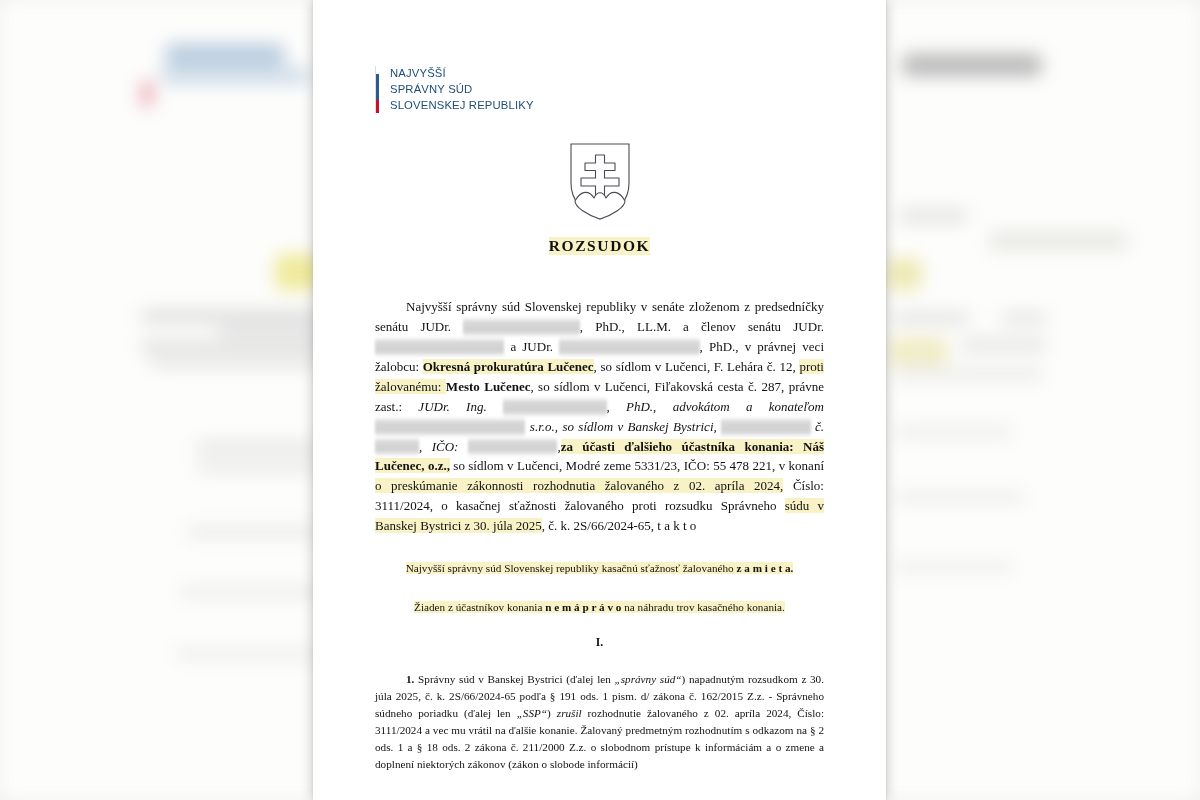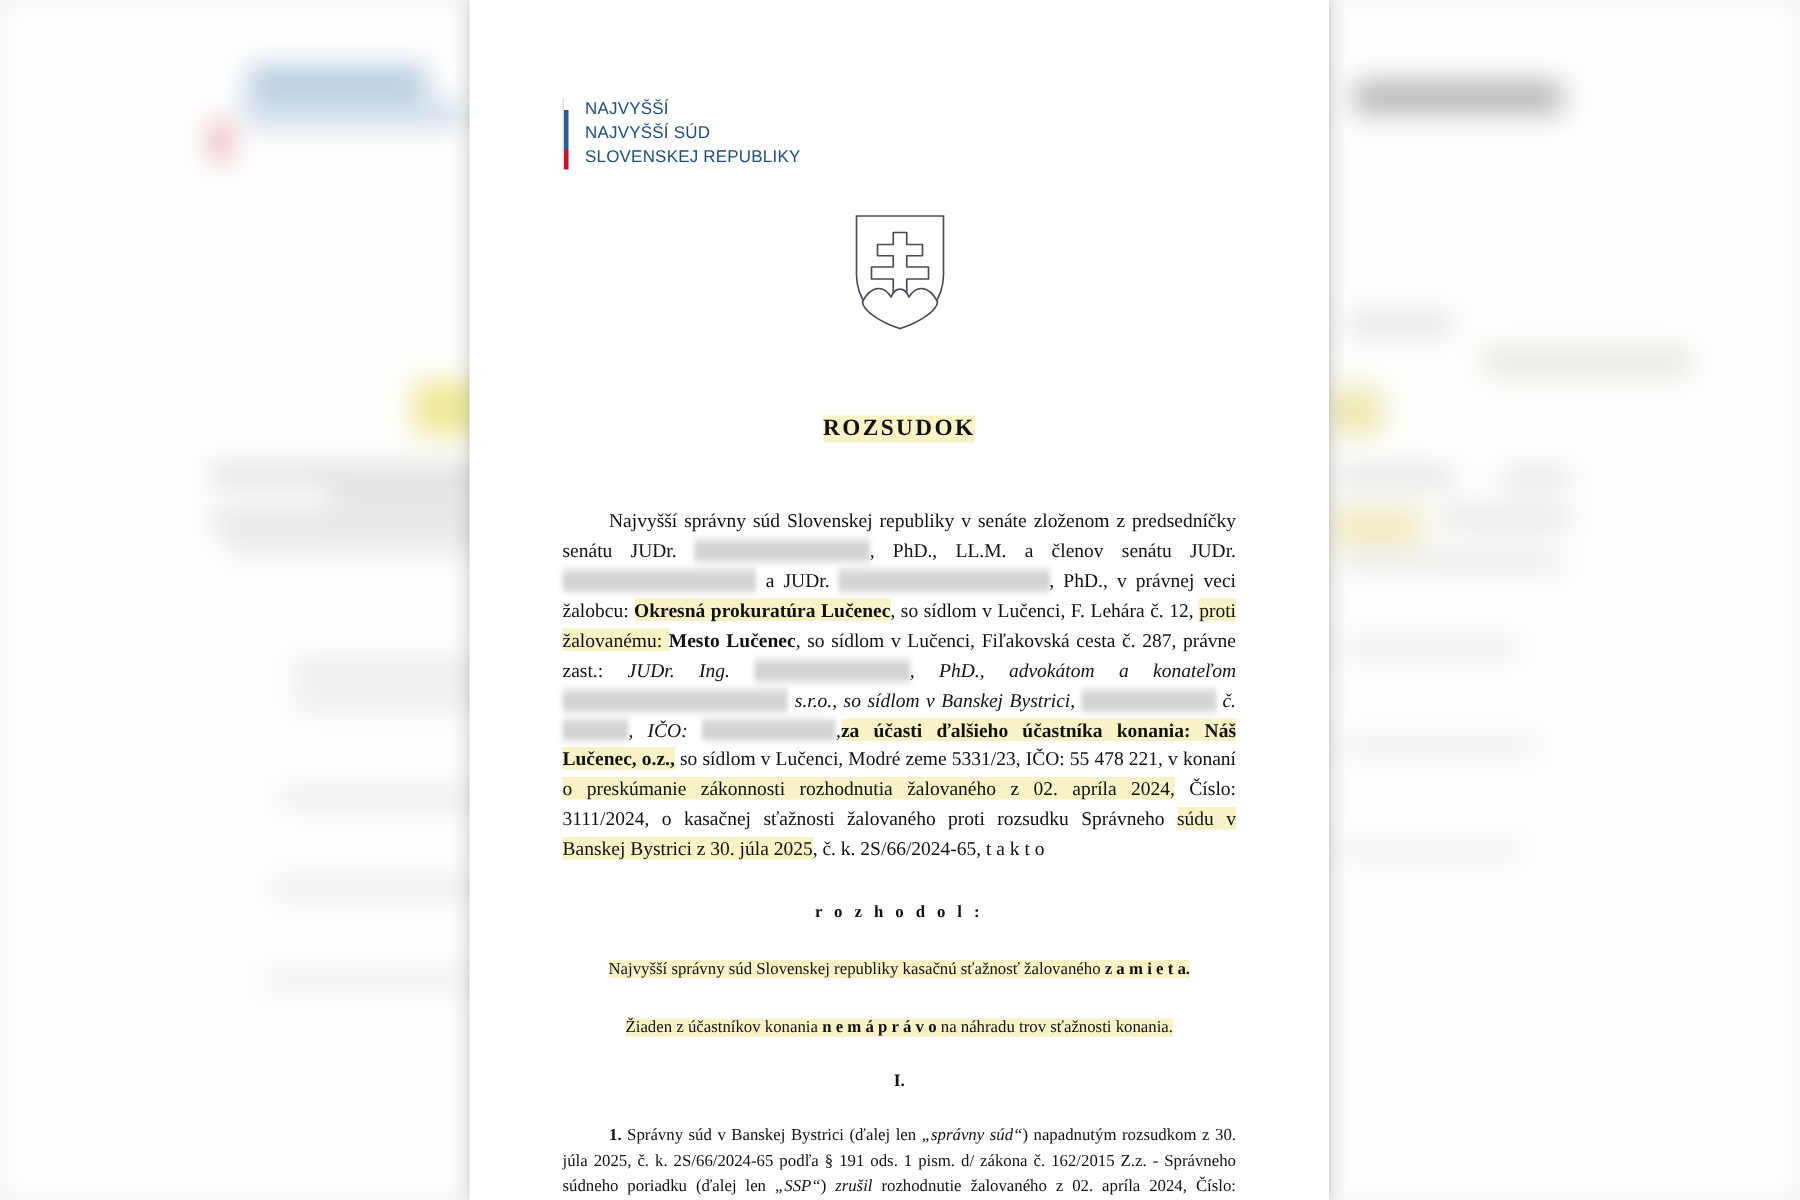--- a/index.html
+++ b/index.html
@@ -47,21 +47,21 @@
   }
   .hdr-right{text-align:right;padding-top:2px;}
   .ecli{font-size:6.6px;letter-spacing:.2px;color:#1a1a1a;white-space:nowrap;}
   .case-no{font-size:12.5px;font-weight:bold;margin-top:6px;}
   .ics{font-size:11.5px;margin-top:1px;}
 
   
   .emblem-wrap{display:flex;justify-content:center;margin-top:28px;}
 
   
-  .doc-title{text-align:center;margin-top:56px;}
+  .doc-title{text-align:center;margin-top:16px;}
   .doc-title .t1{font-size:15.5px;font-weight:bold;letter-spacing:1.6px;display:inline-block;}
   .doc-title .t2{font-size:15.5px;font-weight:bold;letter-spacing:1.1px;display:inline-block;margin-top:17px;}
 
   
   .body-block{margin-top:42px;font-size:13px;line-height:1.53;text-align:justify;}
   .body-block p{margin:0;}
   .indent{text-indent:31px;}
   .hl{background:#f8f2c6;}
   .b{font-weight:bold;}
   .i{font-style:italic;}
@@ -119,21 +119,21 @@
 </div>
 
 <div id="doc-page">
   <div class="page-inner">
 
     <div class="doc-header">
       <div class="brand">
         <div class="flagbar"></div>
         <div class="brand-lines">
           <div>NAJVYŠŠÍ</div>
-          <div>NAJVYŠŠÍ SÚD</div>
+          <div>SPRÁVNY SÚD</div>
           <div>SLOVENSKEJ REPUBLIKY</div>
         </div>
       </div>
     </div>
 
     <div class="emblem-wrap">
       <svg width="66" height="80" viewBox="0 0 66 80">
         <path d="M4 3 H62 V42 C62 62 48 72 33 78 C18 72 4 62 4 42 Z" fill="#ffffff" stroke="#4a4a55" stroke-width="1.1"></path>
         <path d="M28.5 14 H37.5 V22 H48 V29.5 H37.5 V37 H52 V45 H37.5 V62 H28.5 V45 H14 V37 H28.5 V29.5 H18 V22 H28.5 Z" fill="#ffffff" stroke="#4a4a55" stroke-width="1.1" stroke-linejoin="round"></path>
         <path d="M8 60 C14 49 22 49 27 57 C30 50 36 50 39 57 C44 49 52 49 58 60
@@ -142,30 +142,27 @@
     </div>
 
     <div class="doc-title">
       <div><span class="t1 hl">ROZSUDOK</span></div>
     </div>
 
     <div class="body-block">
       <p class="indent"><span>Najvyšší správny súd Slovenskej republiky v senáte zloženom z predsedníčky senátu JUDr. </span><span class="redact">Viera Ťapáčovej</span><span>, PhD., LL.M. a členov senátu JUDr. </span><span class="redact">Marianna Reiffová</span><span> a JUDr. </span><span class="redact">Michaela Dubníková</span><span>, PhD., v právnej veci žalobcu: </span><span class="hl b">Okresná prokuratúra Lučenec</span><span>, so sídlom v Lučenci, F. Lehára č. 12, </span><span class="hl">proti žalovanému: </span><span class="b">Mesto Lučenec</span><span>, so sídlom v Lučenci, Fiľakovská cesta č. 287, právne zast.: </span><span class="i">JUDr. Ing. </span><span class="redact i">Michal Štofko</span><span class="i">, PhD., advokátom a konateľom </span><span class="redact i">advokátskej kancelárie</span><span class="i"> s.r.o., so sídlom v Banskej Bystrici, </span><span class="redact i">Skuteckého</span><span class="i"> č. </span><span class="redact i">10</span><span class="i">, IČO: </span><span class="redact i">36 000 000</span><span class="i">,</span><span class="hl b">za účasti ďalšieho účastníka konania: </span><span class="hl b">Náš Lučenec, o.z.,</span><span> so sídlom v Lučenci, Modré zeme 5331/23, IČO: 55 478 221, v konaní </span><span class="hl">o preskúmanie zákonnosti rozhodnutia žalovaného z 02. apríla 2024,</span><span> Číslo: 3111/2024, o kasačnej sťažnosti žalovaného proti rozsudku Správneho </span><span class="hl">súdu v Banskej Bystrici z 30. júla 2025</span><span>, č. k. 2S/66/2024-65, t a k t o</span></p>
     </div>
 
-    <div class="rozhodol center">
-      <span class="sp-wide">r o z h o d o l :</span>
-    </div>
 
     <div class="ruling">
       <span class="hl"><span>Najvyšší správny súd Slovenskej republiky kasačnú sťažnosť žalovaného </span><span class="b">z a m i e t a.</span></span>
     </div>
 
     <div class="ruling2">
-      <span class="hl"><span>Žiaden z účastníkov konania </span><span class="b">n e m á   p r á v o</span><span> na náhradu trov sťažnosti konania.</span></span>
+      <span class="hl"><span>Žiaden z účastníkov konania </span><span class="b">n e m á   p r á v o</span><span> na náhradu trov kasačného konania.</span></span>
     </div>
 
     <div class="roman">I.</div>
 
     <div class="para1">
       <span class="indent" style="display:inline;"></span><span class="b" style="margin-left:31px;">1.</span><span> Správny súd v Banskej Bystrici (ďalej len </span><span class="i">„správny súd“</span><span>) napadnutým rozsudkom z 30. júla 2025, č. k. 2S/66/2024-65 podľa § 191 ods. 1 pism. d/ zákona č. 162/2015 Z.z. - Správneho súdneho poriadku (ďalej len </span><span class="i">„SSP“</span><span>) </span><span class="i">zrušil</span><span> rozhodnutie žalovaného z 02. apríla 2024, Číslo: 3111/2024 a vec mu vrátil na ďalšie konanie. Žalovaný predmetným rozhodnutím s odkazom na § 2 ods. 1 a § 18 ods. 2 zákona č. 211/2000 Z.z. o slobodnom prístupe k informáciám a o zmene a doplnení niektorých zákonov (zákon o slobode informácií)</span>
     </div>
 
   </div>
 </div>

